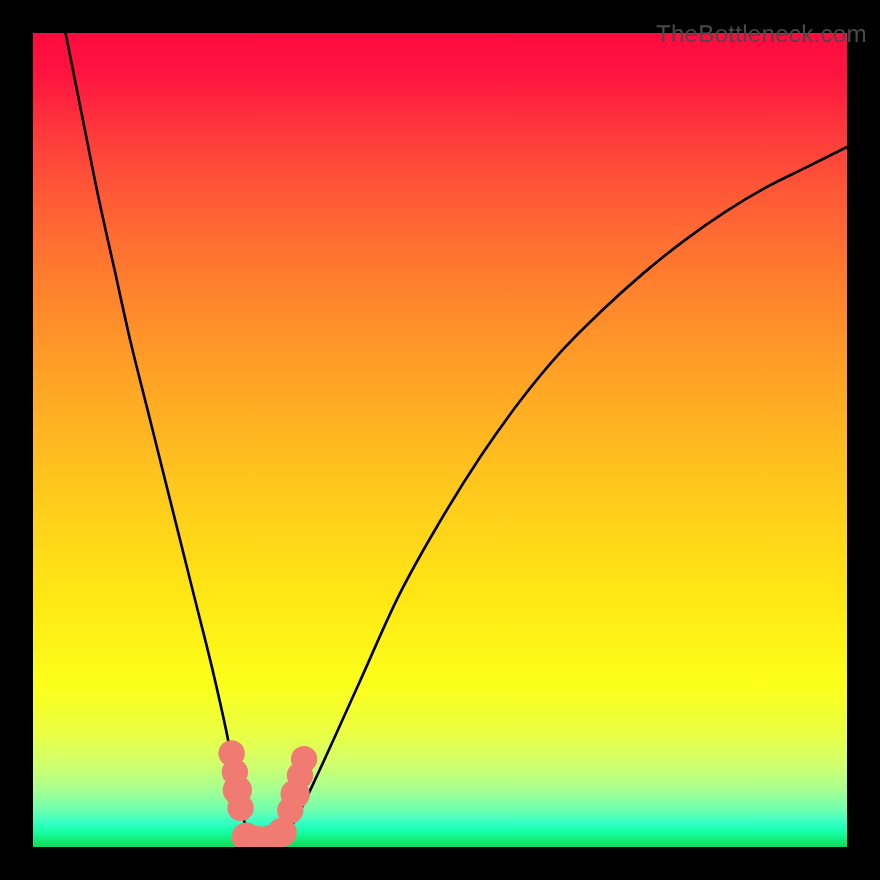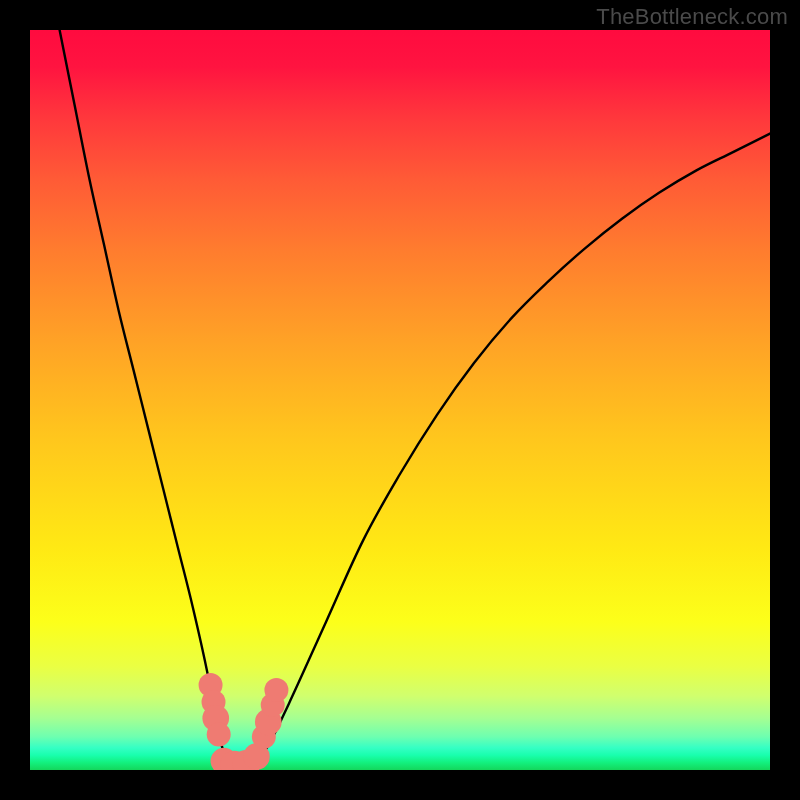--- a/index.html
+++ b/index.html
@@ -43,21 +43,21 @@
       #a5ff92 93%,
       #6effb0 95.5%,
       #35ffc4 97%,
       #19ffad 98%,
       #13f07e 99%,
       #14d65b 100%
     );
   }
   .watermark {
     position: absolute;
-    top: 4px;
+    top: 18px;
     right: 12px;
     color: #4a4a4a;
     font-size: 22px;
     font-weight: 400;
     letter-spacing: 0.2px;
     user-select: none;
   }
   svg.curve {
     position: absolute;
     inset: 0;

